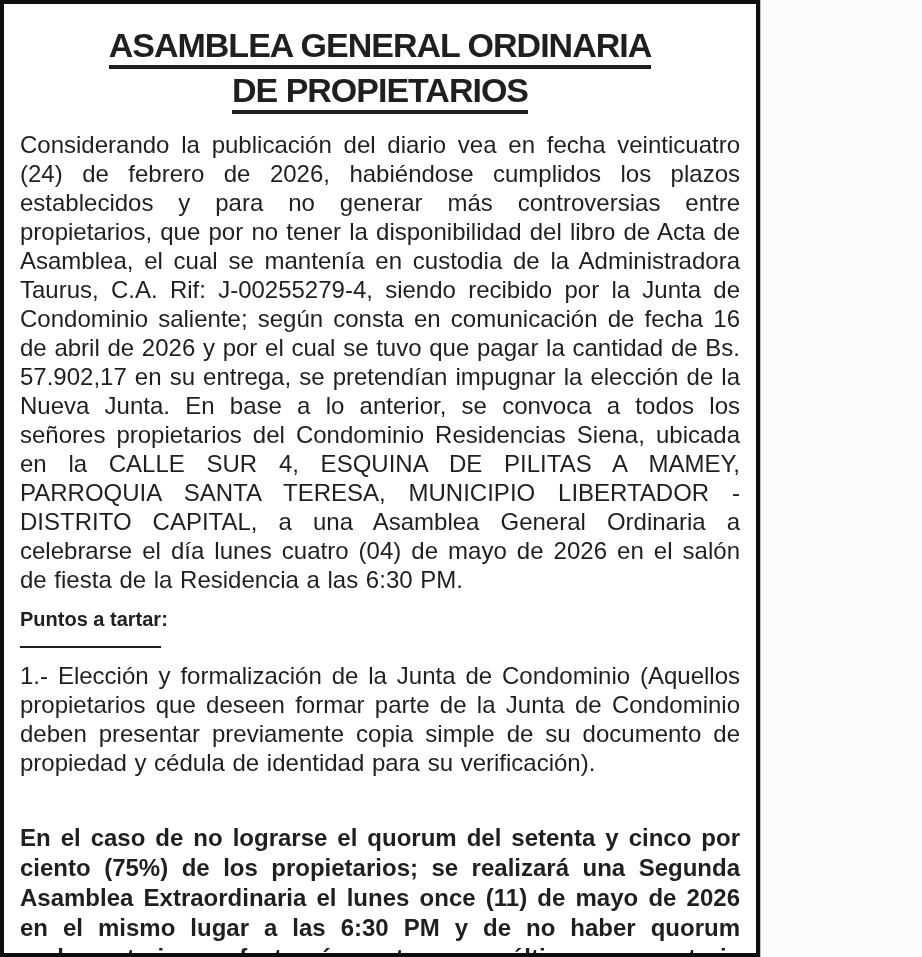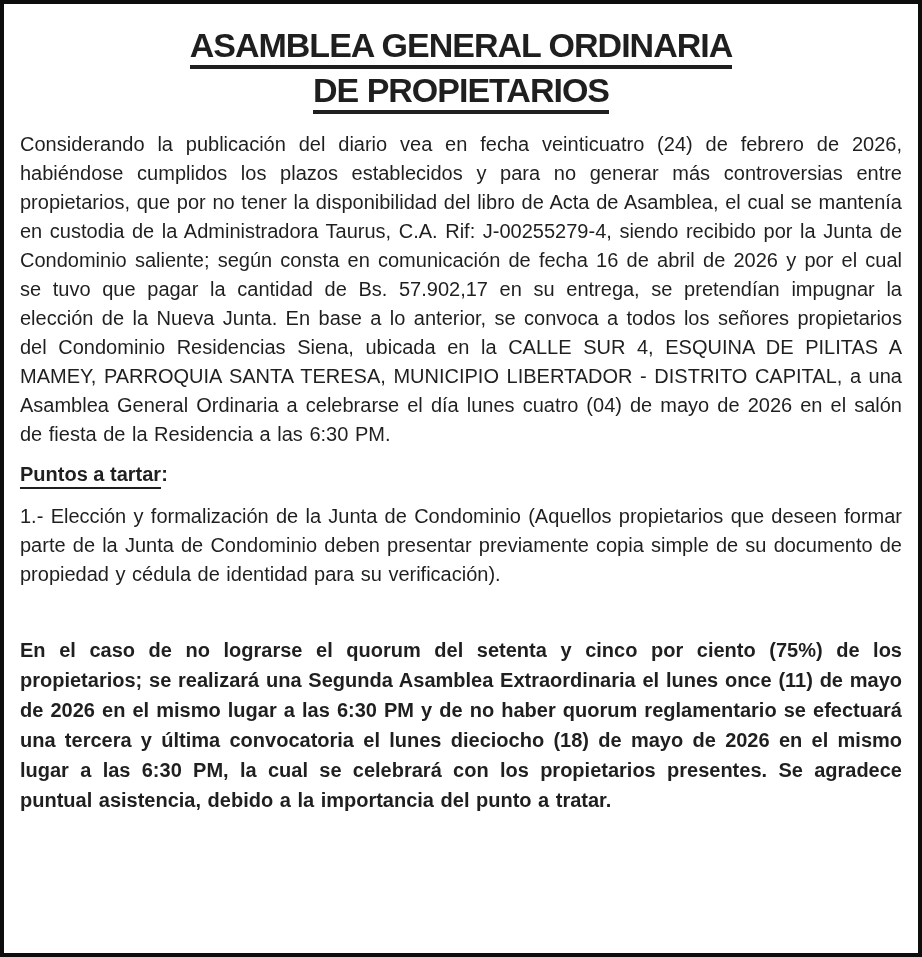--- a/index.html
+++ b/index.html
@@ -6,21 +6,21 @@
     --text: #1f1f1f;
     --border: #0d0d0d;
     --background: #ffffff;
   }
   * { margin: 0; padding: 0; box-sizing: border-box; }
   html, body {
     background: #fbfbfb;
     font-family: "Liberation Sans", sans-serif;
   }
   .page {
-    width: 922px;
+    width: 760px;
     height: 957px;
     margin: 0;
     background: var(--background, #ffffff);
     border: 4px solid var(--border, #0d0d0d);
     box-shadow: 0 0 0 1px #bdbdbd;
     padding: 14px 16px 10px 16px;
     color: var(--text, #1f1f1f);
     overflow: hidden;
   }
   .doc-title {
@@ -32,36 +32,36 @@
     margin-top: 6px;
   }
   .title-line { white-space: nowrap; }
   .u {
     display: inline-block;
     border-bottom: 4px solid var(--text, #1f1f1f);
     padding-bottom: 1px;
     line-height: 38px;
   }
   .body-par {
-    font-size: 20px;
+    font-size: 24px;
     line-height: 29px;
     text-align: justify;
     margin-top: 13px;
     word-spacing: 1px;
   }
   .intro { margin-top: 16px; }
   .agenda-head {
     font-size: 20px;
     font-weight: bold;
     margin-top: 14px;
   }
   .u2 {
     display: inline-block;
     border-bottom: 2.5px solid var(--text, #1f1f1f);
-    padding-bottom: 1px;
+    padding-bottom: 15px;
   }
   .closing {
     font-weight: bold;
     margin-top: 46px;
     line-height: 30px;
   }
 </style>
 </head>
 <body>
 

